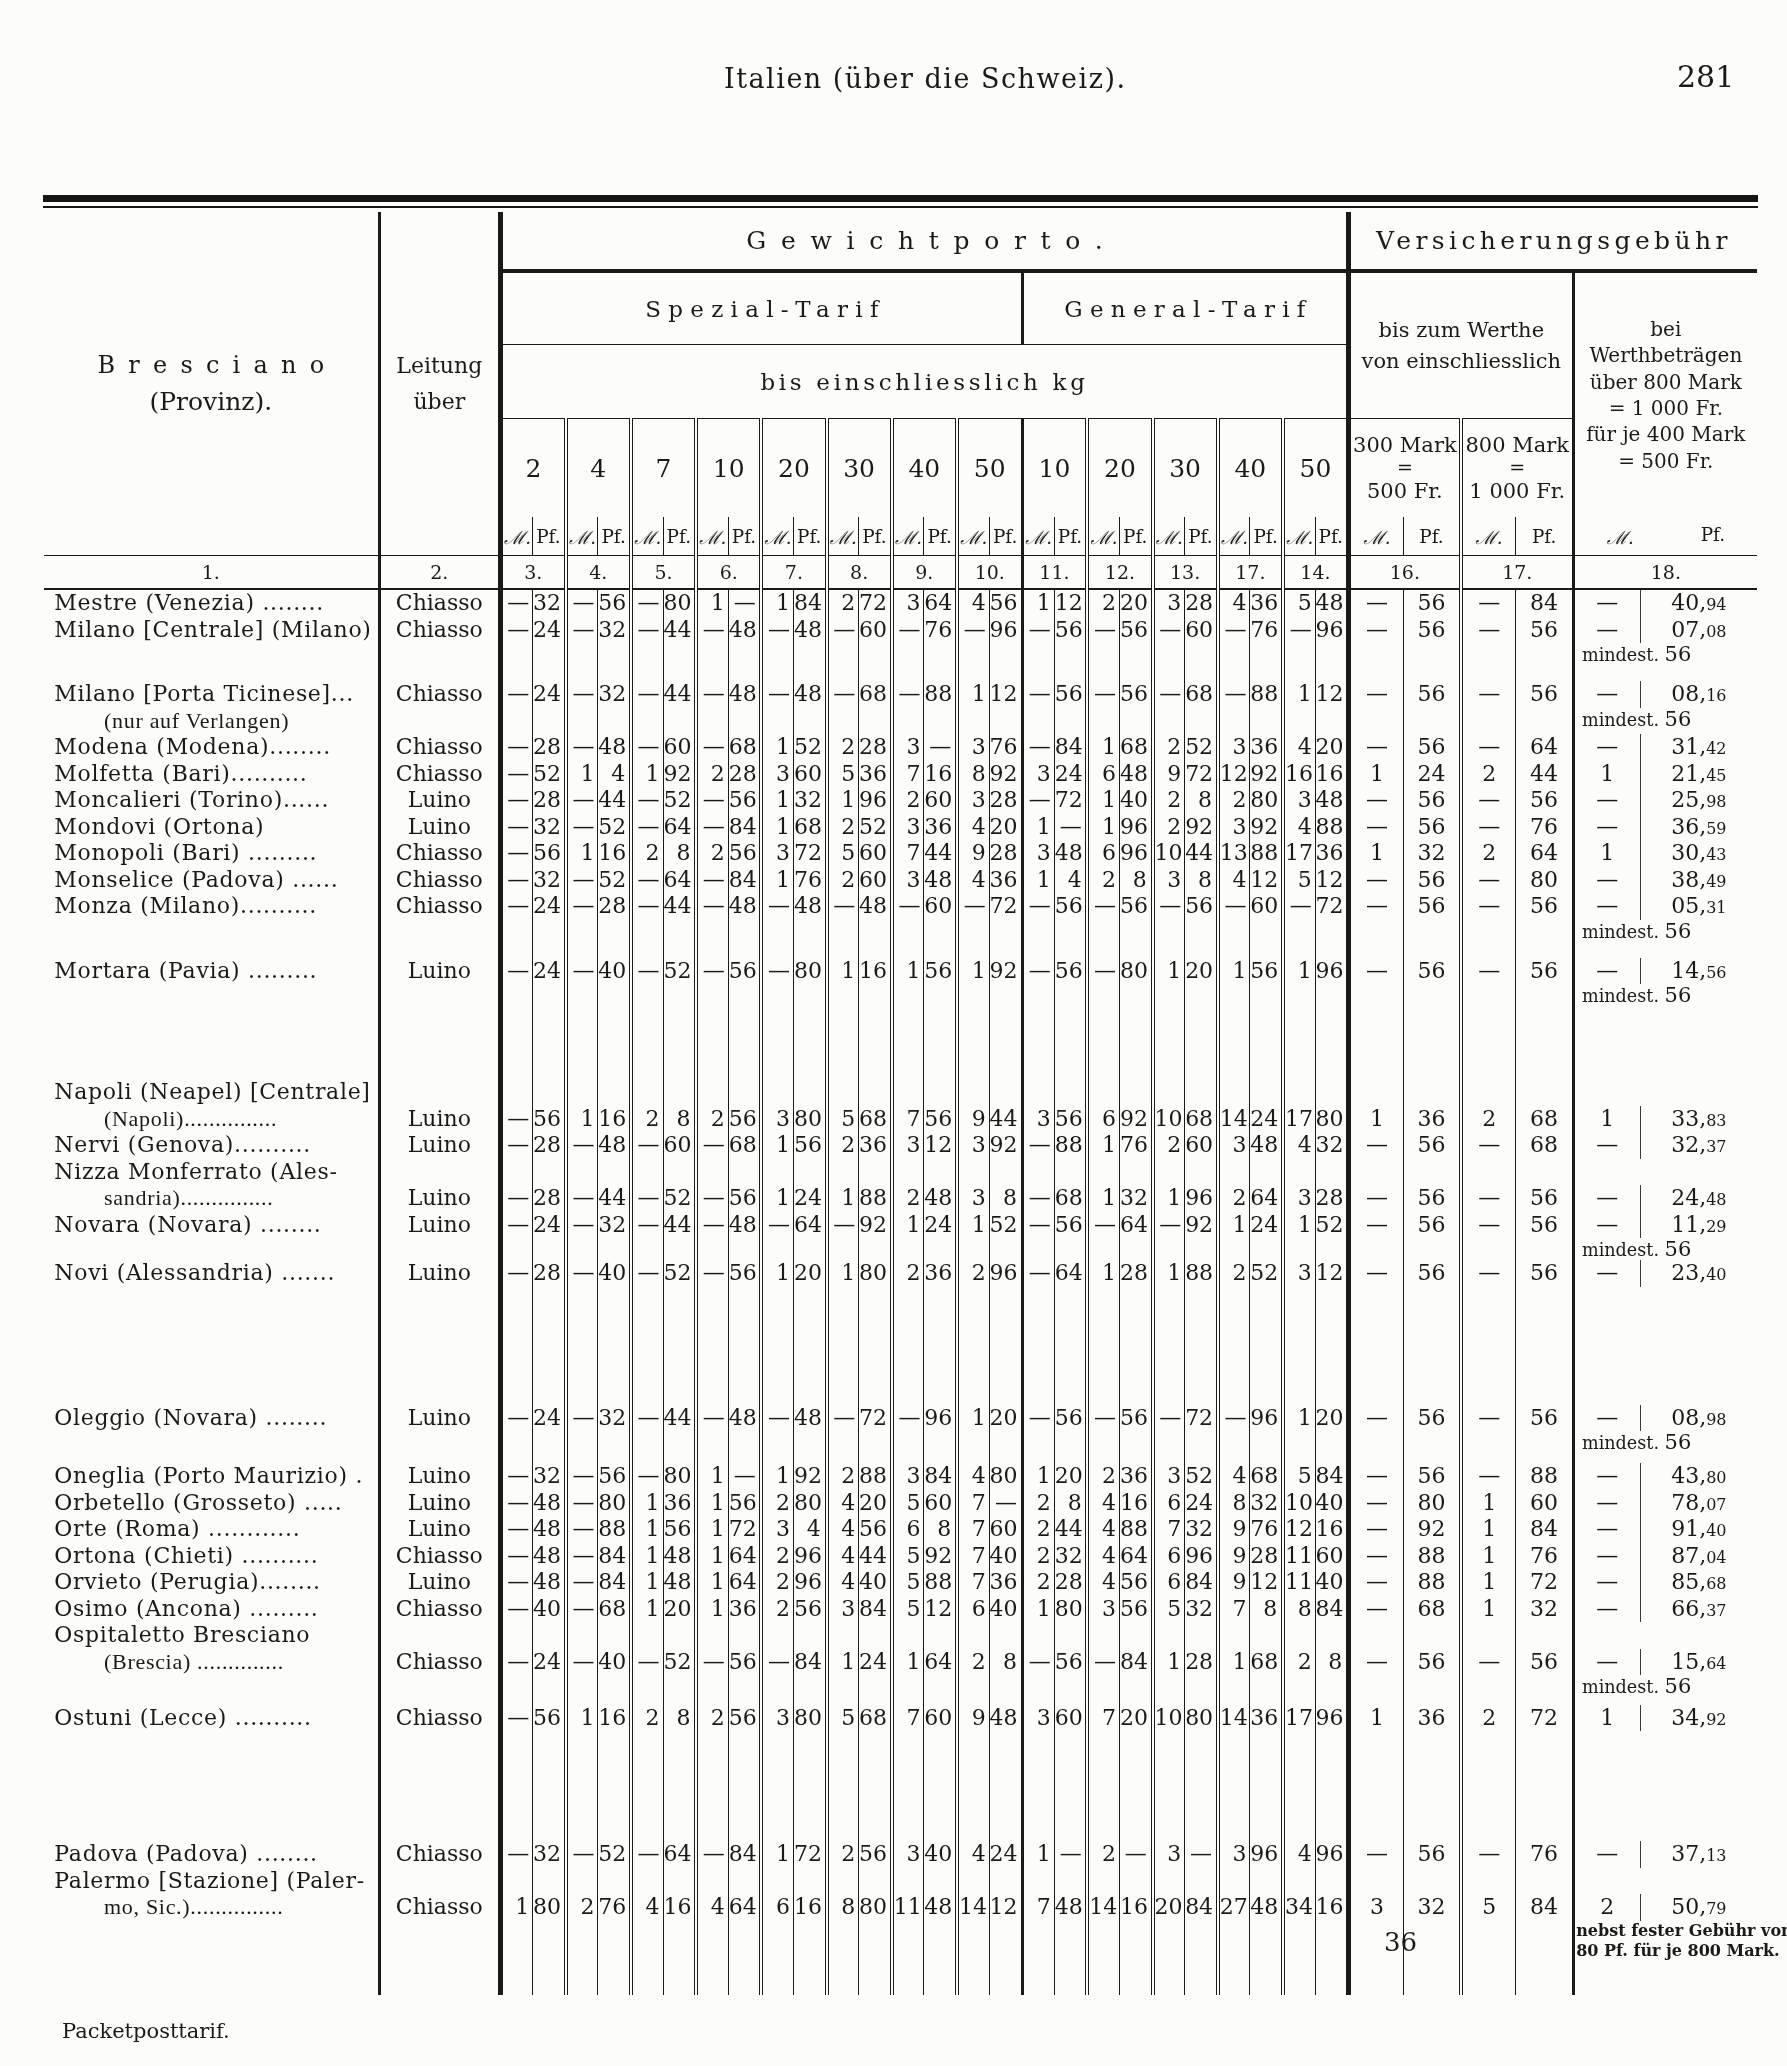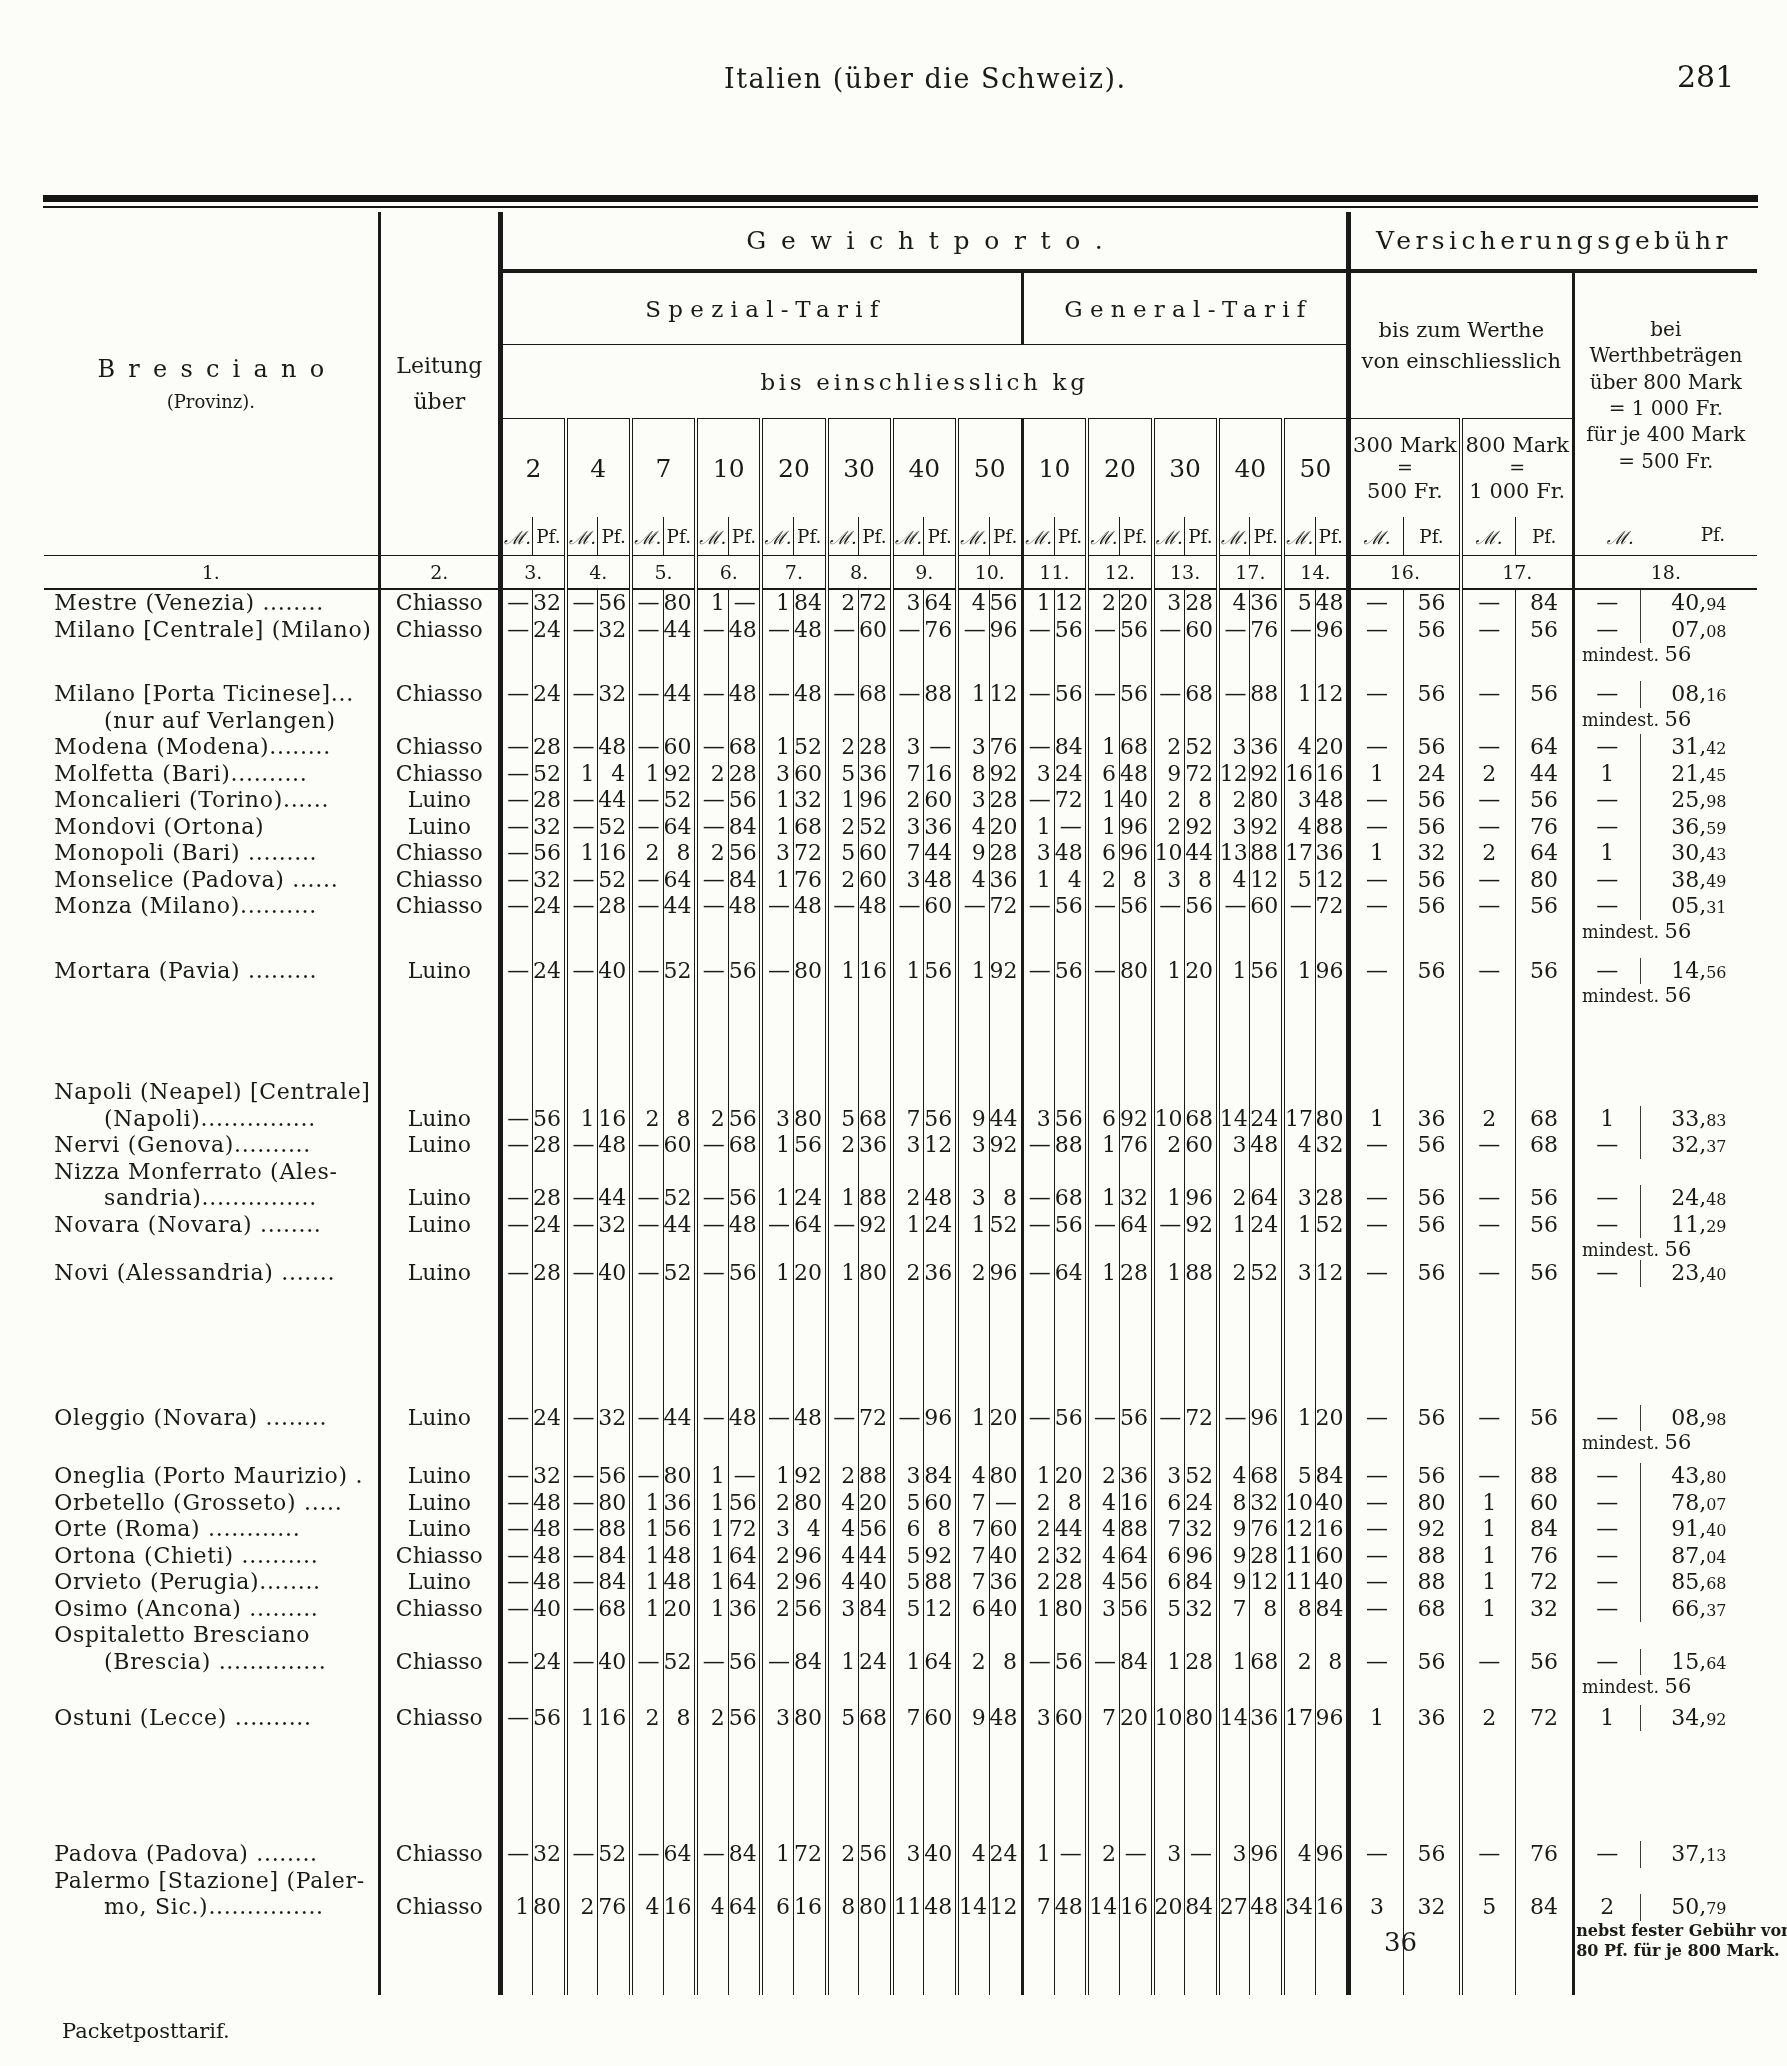--- a/index.html
+++ b/index.html
@@ -24,21 +24,21 @@
   .bl1{border-left:1.5px solid #1a1a1a;}
   .bl3{border-left:3.7px solid #1a1a1a;}
   .bl6{border-left:5.1px solid #1a1a1a;}
   .bld{border-left:4.4px double #1a1a1a;}
   .bb2{border-bottom:1.5px solid #1a1a1a;}
   .bb3{border-bottom:2.9px solid #1a1a1a;}
   .bb5{border-bottom:4.4px solid #1a1a1a;}
 
   
   .h-station .l1{font-size:24px;letter-spacing:13.2px;text-indent:13.2px;}
-  .h-station .l2{font-size:18px;margin-top:8px;}
+  .h-station .l2{font-size:25px;margin-top:8px;}
   .h-leitung{font-size:22px;}
   .h-leitung .l2{margin-top:10.3px;}
   .h-gew{font-size:25px;letter-spacing:14.7px;height:57px;text-indent:14.7px;}
   .h-vers{font-size:25px;letter-spacing:4.4px;}
   .h-spez,.h-gen{font-size:23px;letter-spacing:7.3px;height:71px;text-indent:7.3px;}
   .h-biskg{font-size:23px;letter-spacing:3.7px;height:73px;}
   .h-bisw{font-size:21px;line-height:1.45;}
   .h-c18{font-size:20px;line-height:1.32;}
   .h-w{font-size:25px;height:98px;}
   .h-c16{font-size:21px;line-height:1.35;}
@@ -46,21 +46,21 @@
   .u{font-size:18.4px;height:38px;vertical-align:middle;}
   .um{font-style:italic;}
   .uc18 .wrap{display:flex;justify-content:space-between;padding:0 32px;}
   .uc18 .um{font-style:italic;}
   .h-num{font-size:19px;height:32px;text-align:center;}
 
   
   tbody td{vertical-align:top;}
   .line{line-height:26.5px;height:26.5px;font-size:22px;white-space:nowrap;}
   td.st .line{padding-left:10.3px;letter-spacing:0.7px;}
-  td.st .sub{padding-left:60px;}
+  td.st .sub{padding-left:60px;font-family:Liberation Serif, serif;}
   td.le{text-align:center;}
   td.m{text-align:right;}
   td.m .line{padding-right:2.9px;}
   td.pf{text-align:right;}
   td.pf .line{padding-right:3.7px;}
   td.cm,td.cp{text-align:center;}
   .pt{padding-top:26.5px;}
   .v18{display:flex;}
   .m18{width:65px;text-align:center;}
   .pf18{flex:1;text-align:center;border-left:1.5px solid #3a3a3a;}

